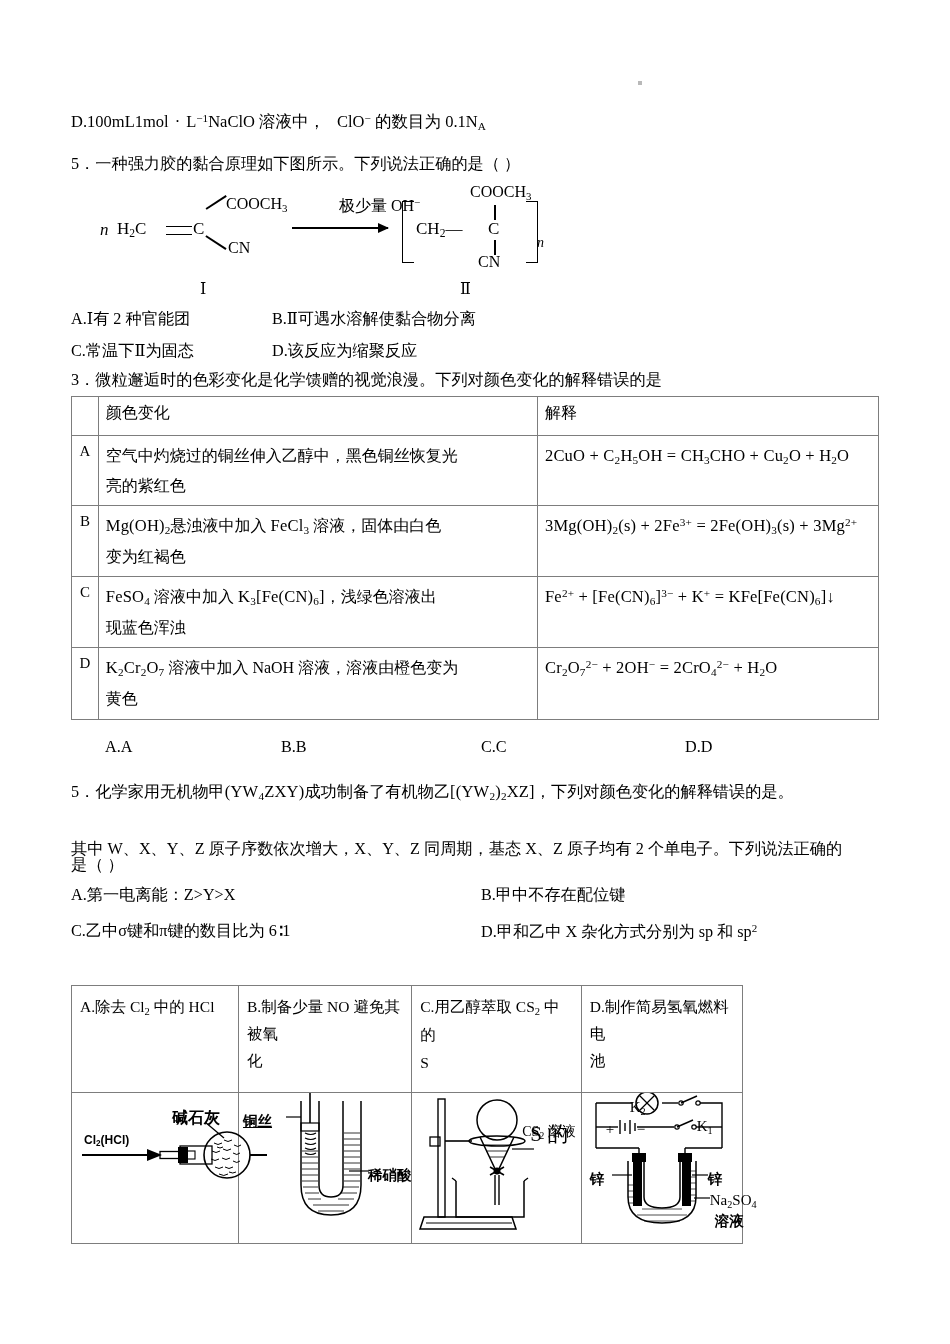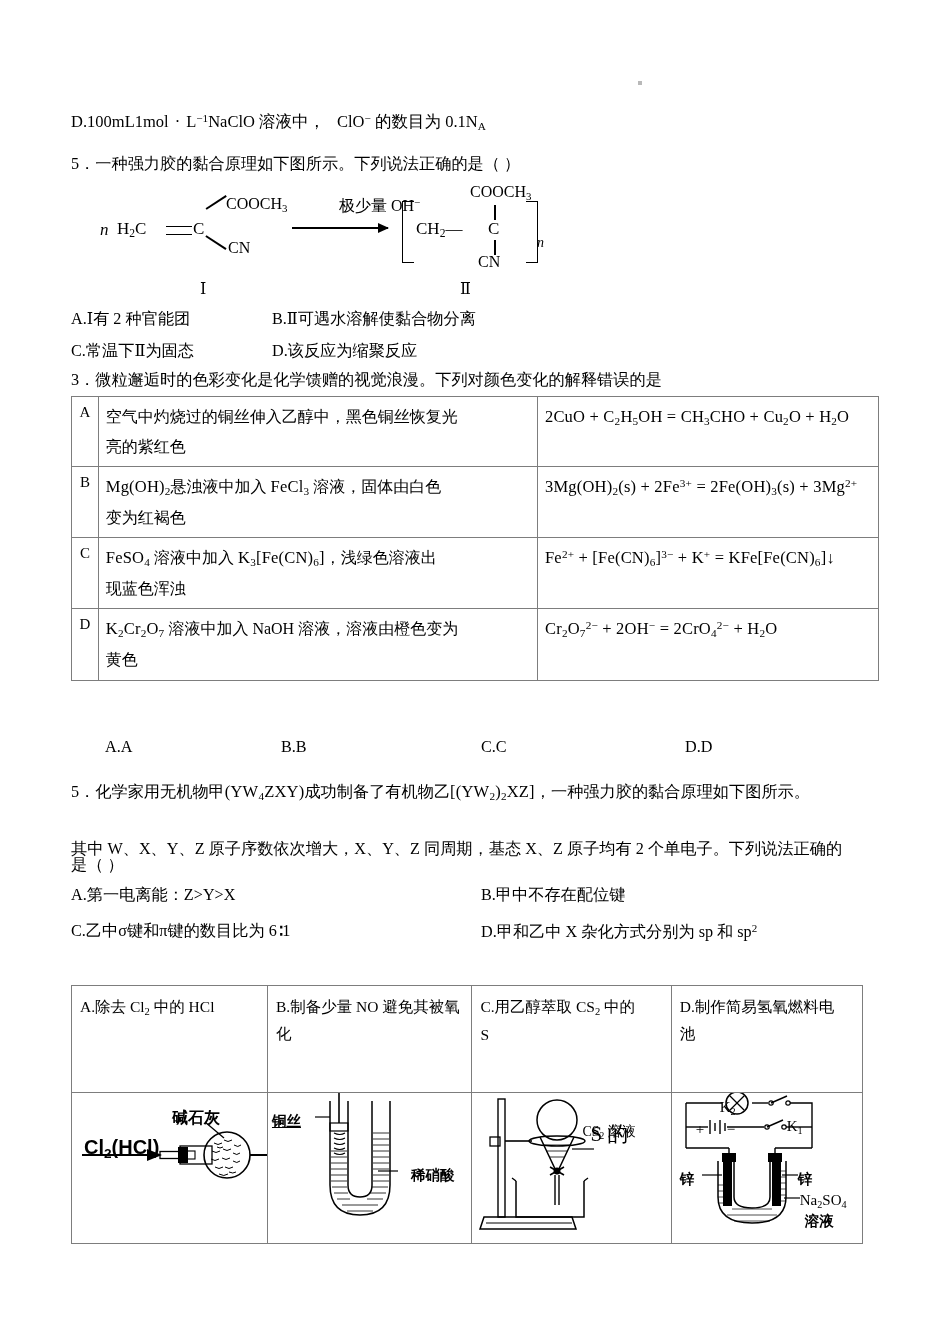--- a/index.html
+++ b/index.html
@@ -149,21 +149,21 @@
   #t6 td.lbl {
     width: 22px; text-align: center; padding: 5px 2px;
     font-size: 15px; line-height: 1.4;
   }
   #t6 td.c1 { width: 430px; }
   #t6 td.c2 { width: 330px; }
   #t6 tr.hdr td { height: 28px; line-height: 1.4; }
   .eq { font-size: 16.5px; letter-spacing: 0.2px; }
   .cell2 { line-height: 2.05; }
 
-  #t8 { left: 71px; top: 985px; width: 792px; }
+  #t8 { left: 71px; top: 985px; width: 672px; }
   #t8 td.h { height: 92px; font-size: 15.5px; line-height: 1.75; padding: 7px 8px; }
   #t8 td.fig { height: 150px; padding: 0; }
   #t8 td.w1 { width: 199px; }
   #t8 td.w2 { width: 209px; }
   #t8 td.w3 { width: 203px; }
   #t8 td.w4 { width: 195px; }
 
   
   .fig-wrap { position: relative; width: 100%; height: 150px; }
   .fig-wrap svg { position: absolute; left: 0; top: 0; }
@@ -215,20 +215,25 @@
 
   <div class="line qtext" style="left:71px; top:310px;">A.Ⅰ有 2 种官能团</div>
   <div class="line qtext" style="left:272px; top:310px;">B.Ⅱ可遇水溶解使黏合物分离</div>
   <div class="line qtext" style="left:71px; top:342px;">C.常温下Ⅱ为固态</div>
   <div class="line qtext" style="left:272px; top:342px;">D.该反应为缩聚反应</div>
 
   <div class="line qtext" style="left:71px; top:371px;">3．微粒邂逅时的色彩变化是化学馈赠的视觉浪漫。下列对颜色变化的解释错误的是</div>
 
   <table class="doc" id="t6">
     <tbody>
+        <tr class="hdr">
+      <td class="lbl"></td>
+      <td class="c1">颜色变化</td>
+      <td class="c2">解释</td>
+    </tr>
     <tr>
       <td class="lbl">A</td>
       <td class="c1">
         <span>空气中灼烧过的铜丝伸入乙醇中，黑色铜丝恢复光</span><br>
         <span>亮的紫红色</span>
       </td>
       <td class="c2 eq">
         2CuO + C<sub>2</sub>H<sub>5</sub>OH = CH<sub>3</sub>CHO + Cu<sub>2</sub>O + H<sub>2</sub>O
       </td>
     </tr>
@@ -264,21 +269,21 @@
     </tr>
   </tbody>
     </table>
 
   <div class="line qtext" style="left:71px; top:738px;margin-left:34px;">A.A</div>
   <div class="line qtext" style="left:281px; top:738px;">B.B</div>
   <div class="line qtext" style="left:481px; top:738px;">C.C</div>
   <div class="line qtext" style="left:685px; top:738px;">D.D</div>
 
   <div class="line qtext" style="left:71px; top:782px;">
-    <span>5．化学家用无机物甲</span><span class="eq">(YW<sub>4</sub>ZXY)</span><span>成功制备了有机物乙</span><span class="eq">[(YW<sub>2</sub>)<sub>2</sub>XZ]</span><span>，一种强力胶的黏合原理如下图所示。</span>
+    <span>5．化学家用无机物甲</span><span class="eq">(YW<sub>4</sub>ZXY)</span><span>成功制备了有机物乙</span><span class="eq">[(YW<sub>2</sub>)<sub>2</sub>XZ]</span><span>，下列对颜色变化的解释错误的是。</span>
   </div>
   <div class="line qtext" style="left:71px; top:820px;margin-top:20px;">其中 W、X、Y、Z 原子序数依次增大，X、Y、Z 同周期，基态 X、Z 原子均有 2 个单电子。下列说法正确的</div>
   <div class="line qtext" style="left:71px; top:856px;">是（    ）</div>
 
   <div class="line qtext" style="left:71px; top:886px;">A.第一电离能：Z&gt;Y&gt;X</div>
   <div class="line qtext" style="left:481px; top:886px;">B.甲中不存在配位键</div>
   <div class="line qtext" style="left:71px; top:922px;">C.乙中σ键和π键的数目比为 6∶1</div>
   <div class="line qtext" style="left:481px; top:922px;">D.甲和乙中 X 杂化方式分别为 sp 和 sp<sup>2</sup></div>
 
 
@@ -332,21 +337,21 @@
               <path d="M153 74 q4 3 8 0"></path>
                   <path d="M147 81 q5 3 9 0"></path>
               <path d="M145 54 q3 2 6 0"></path>
                   <path d="M157 79 q4 2 7 0"></path>
             </g>
 
             <line x1="178" y1="62" x2="195" y2="62" stroke="#000" stroke-width="2"></line>
 
             <line x1="133" y1="29" x2="152" y2="45" stroke="#000" stroke-width="1.3"></line>
           </svg>
-          <span class="fl" style="left:12px; top:36px; font-size:20px;">Cl<sub>2</sub>(HCl)</span>
+          <span class="fl" style="left:12px; top:36px; font-size:12px;">Cl<sub>2</sub>(HCl)</span>
           <span class="fl" style="left:100px; top:10px; font-size:16px;">碱石灰</span>
         </div>
       </td>
 
       <td class="fig">
         <div class="fig-wrap">
           <svg width="209" height="150" viewBox="0 0 209 150">
 
             <path d="M62 8 L62 92 q0 30 30 30 q30 0 30 -30 L122 8" fill="none" stroke="#000" stroke-width="1.5"></path>
             <path d="M80 8 L80 92 q0 12 12 12 q12 0 12 -12 L104 8" fill="none" stroke="#000" stroke-width="1.5"></path>
@@ -391,21 +396,21 @@
                   <path d="M66 55 q6 3 11 0"></path>
               <path d="M66 60 q6 3 11 0"></path>
             </g>
             <line x1="71" y1="0" x2="71" y2="30" stroke="#000" stroke-width="1.6"></line>
 
             <line x1="47" y1="24" x2="62" y2="24" stroke="#000" stroke-width="1.2"></line>
 
             <line x1="110" y1="78" x2="130" y2="78" stroke="#000" stroke-width="1.2"></line>
           </svg>
           <span class="fl" style="left:4px; top:15px;text-decoration:underline;">铜丝</span>
-          <span class="fl" style="left:143px; top:69px;">稀硝酸</span>
+          <span class="fl" style="left:129px; top:69px;">稀硝酸</span>
         </div>
       </td>
 
       <td class="fig">
         <div class="fig-wrap">
           <svg width="203" height="150" viewBox="0 0 203 150">
 
             <path d="M12 124 L100 124 L104 136 L8 136 Z" fill="none" stroke="#000" stroke-width="1.5"></path>
             <line x1="14" y1="130" x2="100" y2="130" stroke="#000" stroke-width="1"></line>
 

